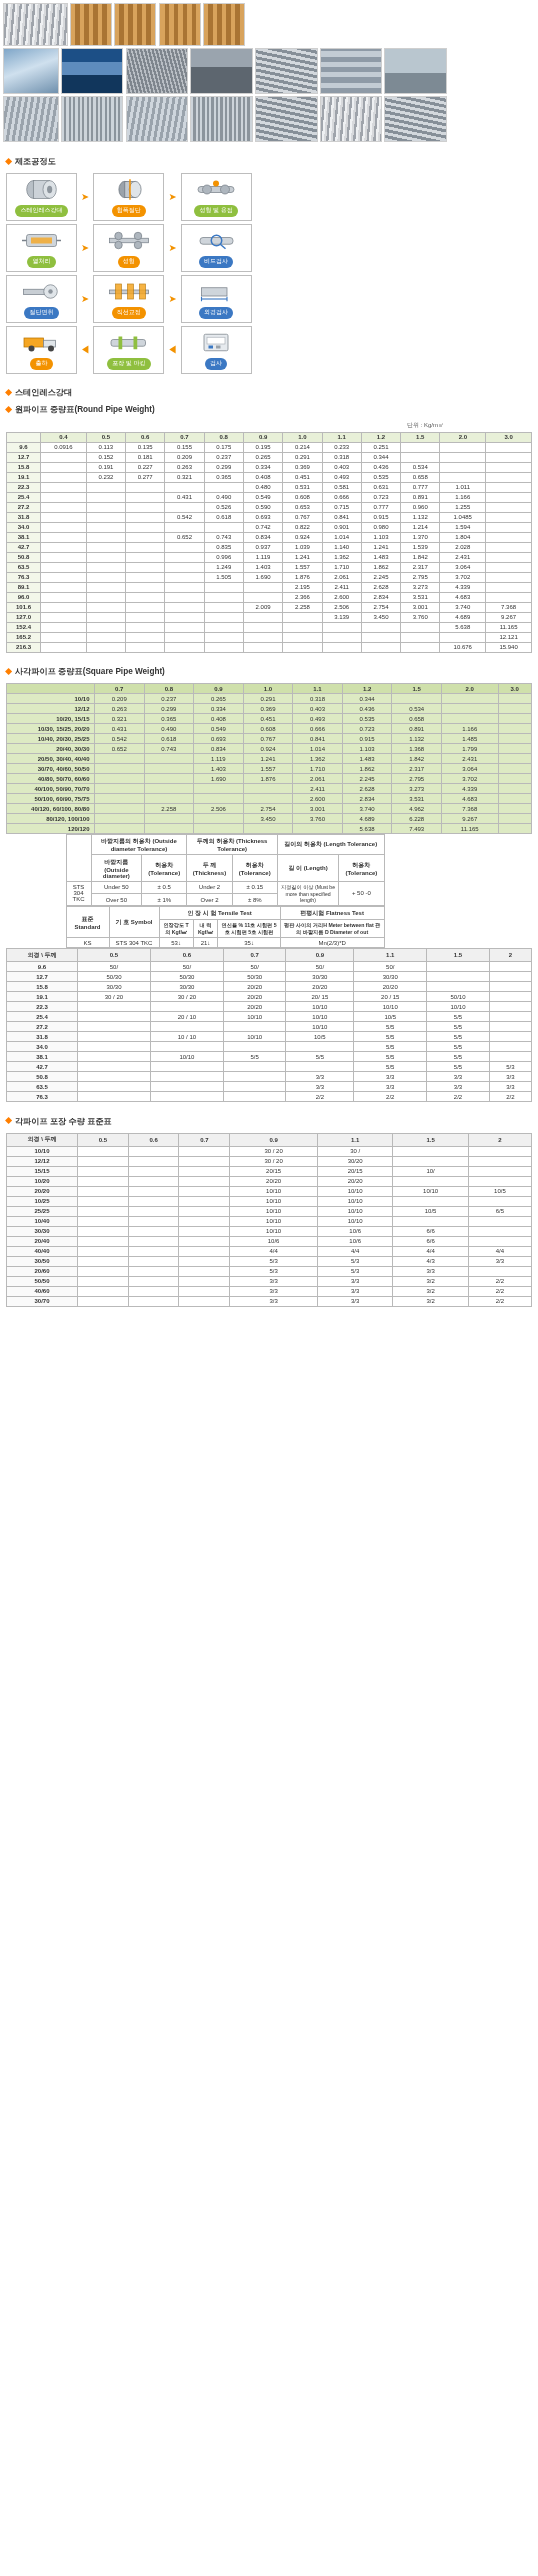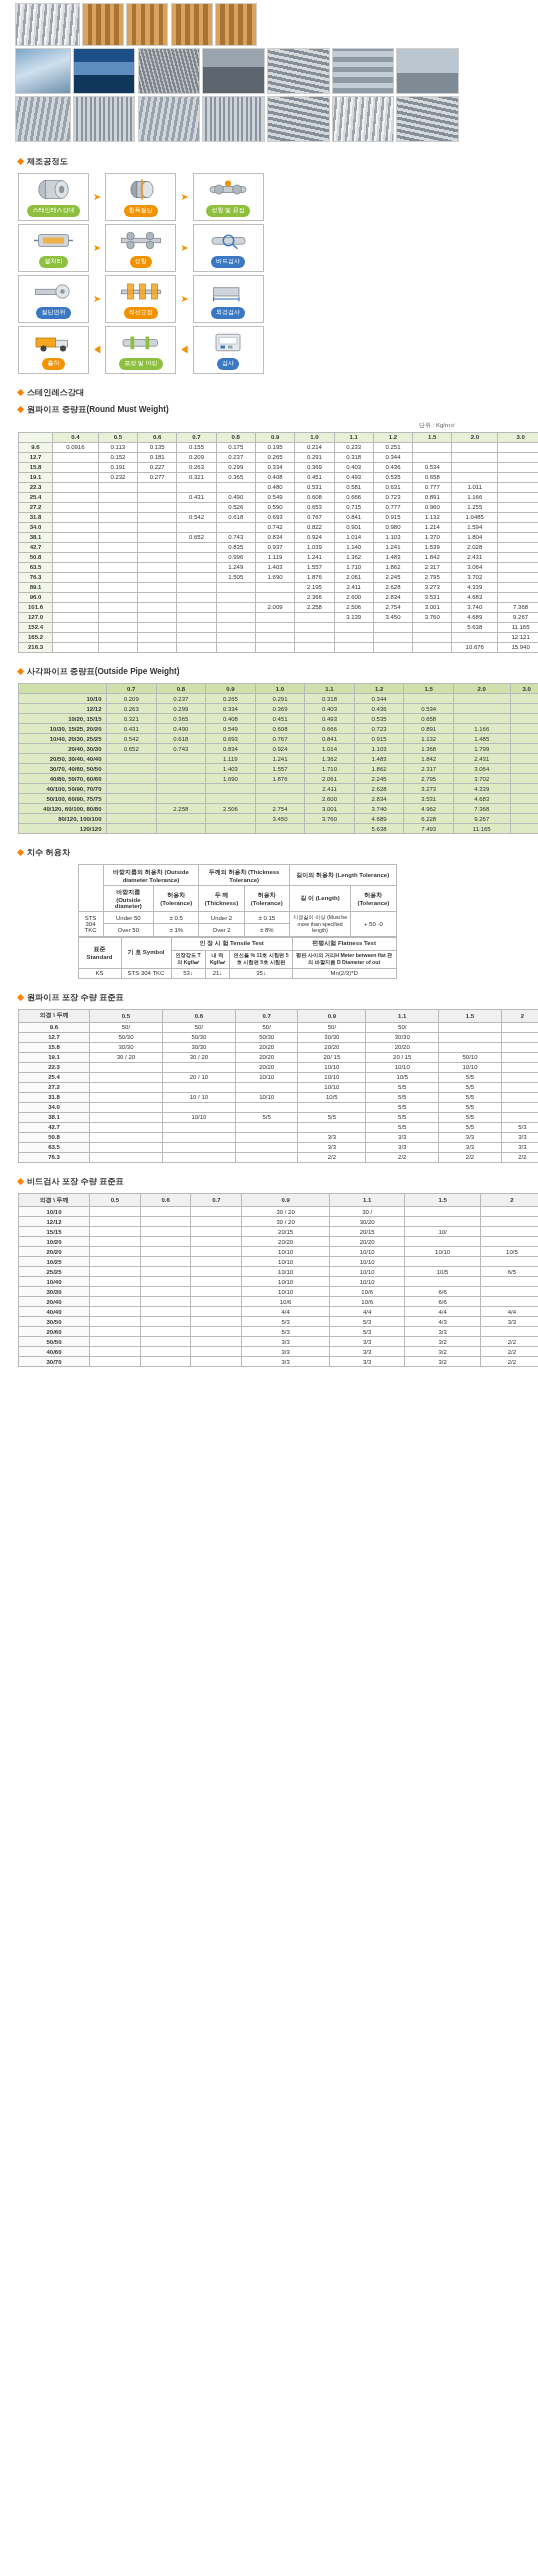--- a/index.html
+++ b/index.html
@@ -4,21 +4,21 @@
 <style>
   * { box-sizing: border-box; }
   html, body { margin:0; padding:0; }
   body {
     width:538px;
     background:#ffffff;
     font-family:"Liberation Sans", sans-serif;
     font-size:6.7px;
     color:#333333;
   }
-  .page { width:450px; position:relative;margin-left:12px; }
+  .page { width:450px; position:relative; }
 
   
   .gallery { padding:3px 3px 0 3px; }
   .grow { display:flex; gap:2.2px; margin-bottom:2.2px; }
   .ph { position:relative; overflow:hidden; border:0.7px solid #cfcfcf; }
 
   
   .p-pipes-bundle { background:
       repeating-linear-gradient(95deg,#d7d9dc 0 2.2px,#9fa4ab 2.2px 4.5px,#eef0f2 4.5px 6.7px),
       linear-gradient(#cfd3d7,#8e949b); }
@@ -302,21 +302,21 @@
     </div>
   </div>
 
   <div class="sec-title">
     <span class="bullet"></span>
     <span>스테인레스강대</span>
   </div>
 
   <div class="sec-title" style="margin-top:4.5px;">
     <span class="bullet"></span>
-    <span>원파이프 중량표(Round Must Weight)</span>
+    <span>원파이프 중량표(Round Pipe Weight)</span>
   </div>
   <div class="unit">단위 : Kg/m㎡</div>
 
   <div class="tbl-wrap">
     <table class="dt" id="round-pipe-table">
       <thead>
         <tr>
           <th class="first"></th>
           <th>0.4</th>
           <th>0.5</th>
@@ -647,21 +647,21 @@
             <td></td>
             <td>10.676</td>
             <td>15.940</td>
           </tr>
         </tbody>
     </table>
   </div>
 
   <div class="sec-title">
     <span class="bullet"></span>
-    <span>사각파이프 중량표(Outside Pipe Weight)</span>
+    <span>사각파이프 중량표(Square Pipe Weight)</span>
   </div>
 
   <div class="tbl-wrap">
     <table class="dt" id="square-pipe-table">
       <thead>
         <tr>
           <th class="first"></th>
           <th>0.7</th>
           <th>0.8</th>
           <th>0.9</th>
@@ -839,24 +839,20 @@
             <td></td>
             <td>5.638</td>
             <td>7.493</td>
             <td>11.165</td>
             <td></td>
           </tr>
         </tbody>
     </table>
   </div>
 
-  <div class="sec-title">
-    <span class="bullet"></span>
-    <span>치수 허용차</span>
-  </div>
 
   <table class="dt" id="tolerance-table">
     <thead>
       <tr>
         <th rowspan="2" style="width:25px;"></th>
         <th colspan="2">바깥지름의 허용차 (Outside diameter Tolerance)</th>
         <th colspan="2">두께의 허용차 (Thickness Tolerance)</th>
         <th colspan="2">길이의 허용차 (Length Tolerance)</th>
       </tr>
       <tr>
@@ -908,24 +904,20 @@
         <td>KS</td>
         <td>STS 304 TKC</td>
         <td>53↓</td>
         <td>21↓</td>
         <td>35↓</td>
         <td>Mn(2/3)*D</td>
       </tr>
     </tbody>
   </table>
 
-  <div class="sec-title">
-    <span class="bullet"></span>
-    <span>원파이프 포장 수량 표준표</span>
-  </div>
 
   <div class="tbl-wrap">
     <table class="dt" id="round-pack-table">
       <thead>
         <tr>
           <th class="first" style="width:71px;">외경 \ 두께</th>
           <th>0.5</th>
           <th>0.6</th>
           <th>0.7</th>
           <th>0.9</th>
@@ -1074,21 +1066,21 @@
             <td>2/2</td>
             <td>2/2</td>
             <td>2/2</td>
           </tr>
         </tbody>
     </table>
   </div>
 
   <div class="sec-title">
     <span class="bullet"></span>
-    <span>비드검사 포장 수량 표준표</span>
+    <span>각파이프 포장 수량 표준표</span>
   </div>
 
   <div class="tbl-wrap">
     <table class="dt" id="square-pack-table">
       <thead>
         <tr>
           <th class="first" style="width:71px;">외경 \ 두께</th>
           <th>0.5</th>
           <th>0.6</th>
           <th>0.7</th>

